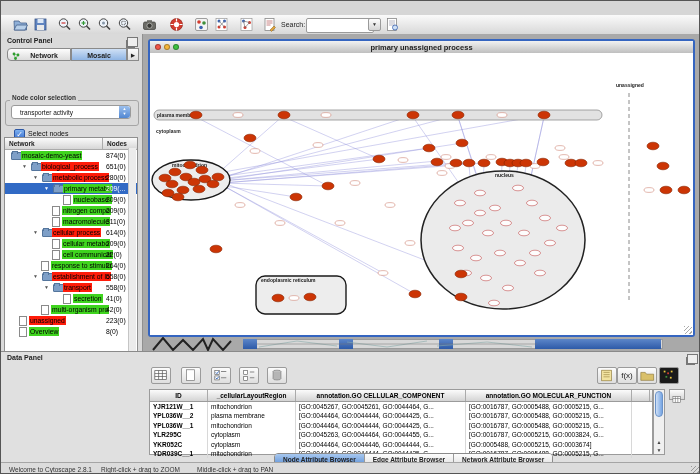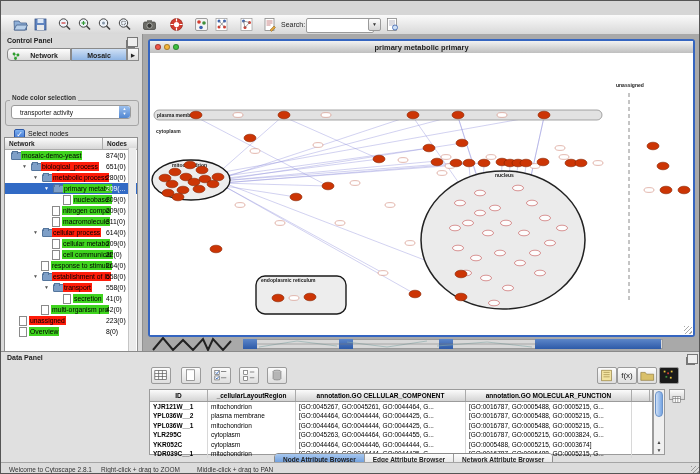--- a/index.html
+++ b/index.html
@@ -311,21 +311,21 @@
         <path d="M2,8 L40,2 L80,7 M90,3 L130,8 L170,2 M180,7 L230,3 L275,8" stroke="#8aa" stroke-width="0.6" fill="none"></path>
         <line x1="0" y1="5" x2="280" y2="5" stroke="#777" stroke-width="0.5"></line>
       </svg>
     </div>
 
     <div class="abs" id="inner-window">
       <div class="abs" id="inner-titlebar">
         <div class="abs ilight" style="left:5px;background:#f25648;"></div>
         <div class="abs ilight" style="left:14px;background:#f5b63b;"></div>
         <div class="abs ilight" style="left:23px;background:#3fc242;"></div>
-        <div class="abs" id="inner-title">primary metabolic primary</div>
+        <div class="abs" id="inner-title">primary unassigned process</div>
       </div>
       <div class="abs" id="canvas">
         <svg id="net-svg" width="543" height="282" viewBox="0 0 543 282">
             <line x1="66" y1="122" x2="134" y2="62" stroke="#9494dc" stroke-width="0.7" opacity="0.6"></line>
             <line x1="70" y1="126" x2="263" y2="62" stroke="#9494dc" stroke-width="0.7" opacity="0.6"></line>
             <line x1="72" y1="124" x2="308" y2="62" stroke="#9494dc" stroke-width="0.7" opacity="0.6"></line>
             <line x1="68" y1="120" x2="394" y2="62" stroke="#9494dc" stroke-width="0.7" opacity="0.6"></line>
             <line x1="70" y1="128" x2="287" y2="108" stroke="#9494dc" stroke-width="0.7" opacity="0.6"></line>
             <line x1="70" y1="128" x2="306" y2="110" stroke="#9494dc" stroke-width="0.7" opacity="0.6"></line>
             <line x1="72" y1="130" x2="319" y2="110" stroke="#9494dc" stroke-width="0.7" opacity="0.6"></line>

